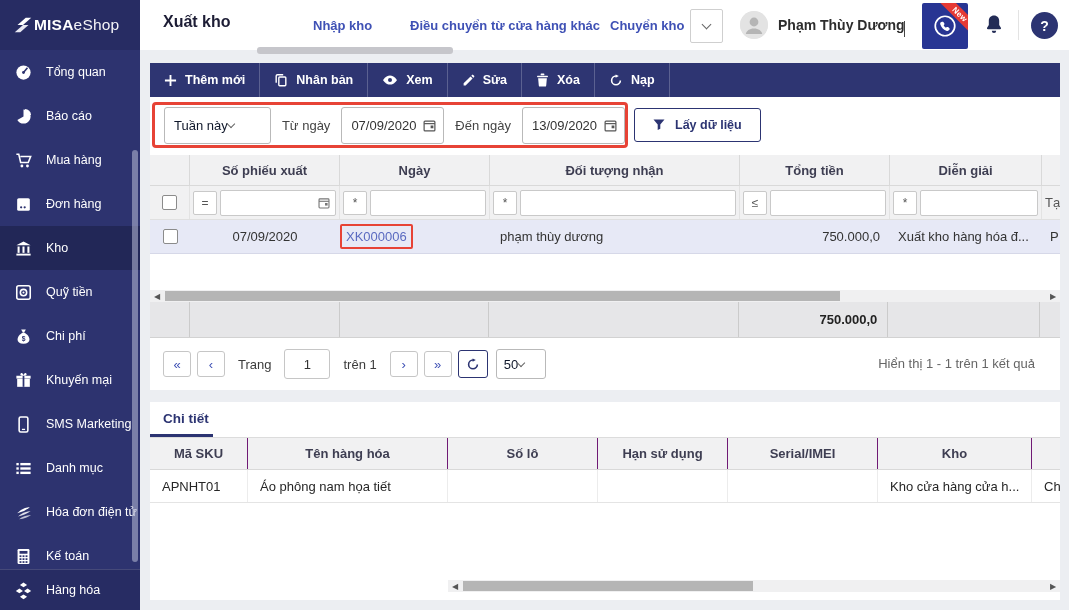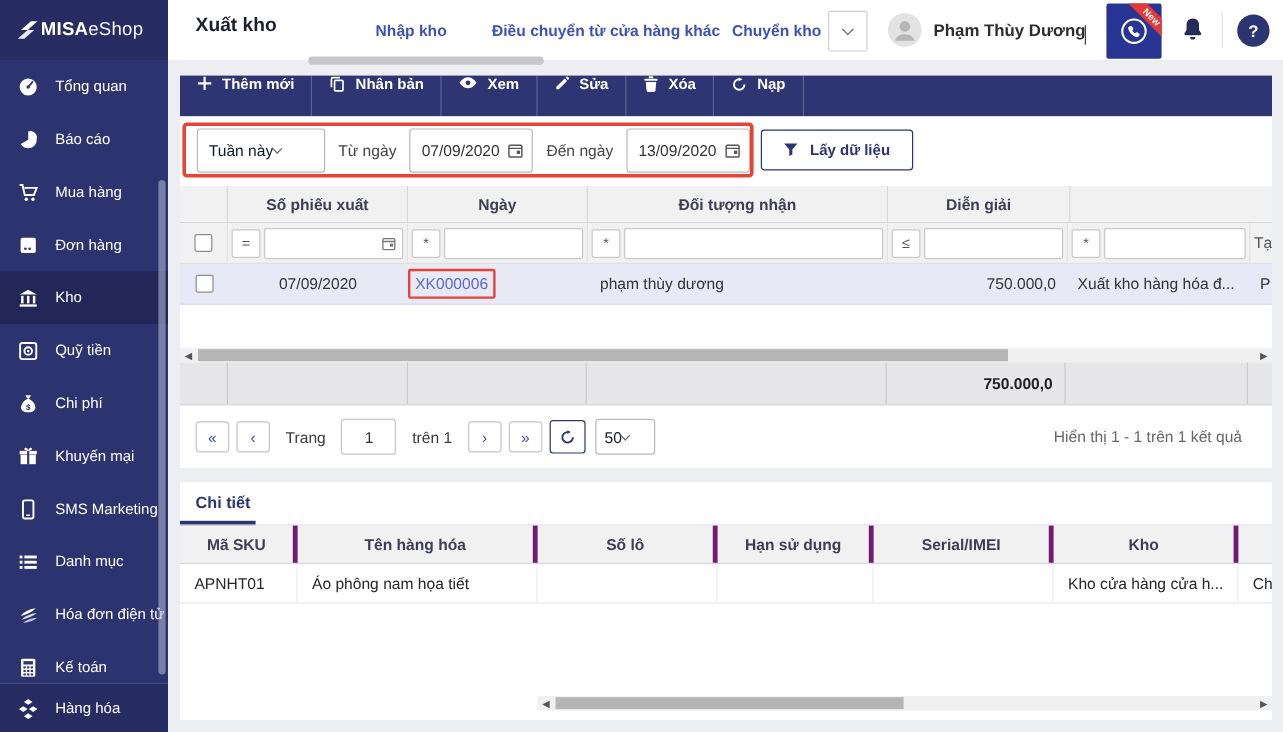--- a/index.html
+++ b/index.html
@@ -27,21 +27,21 @@
 #user-name{position:absolute;left:638px;top:17px;font-size:14px;font-weight:bold;color:#2d2d2d}
 #user-chev{position:absolute;left:764px;top:21px}
 #phone-btn{position:absolute;left:782px;top:3px;width:46px;height:46px;background:#283593;border-radius:2px;overflow:hidden;display:flex;align-items:center;justify-content:center}
 #phone-btn .ribbon{position:absolute;top:6px;right:-14px;transform:rotate(45deg);background:#e53935;color:#fff;font-size:8px;font-weight:bold;padding:1px 14px;letter-spacing:.3px}
 #bell{position:absolute;left:842px;top:13px}
 #hdr-div{position:absolute;left:878px;top:10px;width:1px;height:30px;background:#e3e3e3}
 #help-btn{position:absolute;left:891px;top:12px;width:27px;height:27px;border-radius:50%;background:#2c3472;color:#fff;font-weight:bold;font-size:14px;display:flex;align-items:center;justify-content:center}
 #tabbar-thumb{position:absolute;left:117px;top:47px;width:196px;height:7px;border-radius:3px;background:#c6c6cb}
 
 #toolbar{position:absolute;left:150px;top:63px;width:910px;height:34px;background:#2e3572;display:flex;align-items:stretch}
-.tb-btn{display:flex;align-items:flex-start;gap:8px;padding:0 14px;color:#fff;font-size:12.5px;font-weight:bold;border-right:1px solid rgba(255,255,255,.22);cursor:pointer}
+.tb-btn{display:flex;align-items:center;gap:8px;padding:0 14px;color:#fff;font-size:12.5px;font-weight:bold;border-right:1px solid rgba(255,255,255,.22);cursor:pointer}
 .tb-btn .ic{display:flex;align-items:center}
 
 #filterbar{position:absolute;left:150px;top:97px;width:910px;height:58px;background:#fff}
 #red-filter{position:absolute;left:2px;top:5px;width:476px;height:46px;border:3px solid #e74336;border-radius:4px;display:flex;align-items:center}
 .sel{height:37px;border:1px solid #b9b9b9;border-radius:3px;background:#fff;display:flex;align-items:center;justify-content:flex-start;padding:0 9px;color:#0f172a}
 #period-select{width:110px;margin-left:9px}
 .flt-label{color:#444;margin:0 11px;white-space:nowrap}
 .date-inp{height:37px;width:106px;border:1px solid #b9b9b9;border-radius:3px;background:#fff;display:flex;align-items:center;justify-content:space-between;padding:0 7px 0 9px;color:#333}
 #get-data{position:absolute;left:484px;top:11px;height:34px;padding:0 18px;border:1px solid #2c3472;border-radius:3px;background:#fff;color:#2c3472;font-weight:bold;display:flex;align-items:center;gap:10px;font-size:12.5px}
 
@@ -69,21 +69,21 @@
 #page-input{width:46px;height:30px;border:1px solid #c6c6c6;border-radius:3px;text-align:center;font-size:13px;color:#333;font-family:inherit}
 .pg-refresh{width:30px;height:28px;border:1px solid #2c3472;border-radius:3px;background:#fff;display:flex;align-items:center;justify-content:center}
 #size-select{width:50px;height:30px;margin-left:2px}
 #result-txt{position:absolute;right:25px;top:18px;color:#666}
 
 #detail{position:absolute;left:150px;top:402px;width:910px;height:198px;background:#fff}
 #dtab{position:absolute;left:13px;top:9px;color:#2c3472;font-weight:bold;font-size:13.5px}
 #dtab-underline{position:absolute;left:0;top:32px;width:63px;height:4px;background:#2c3472}
 #dtab-border{position:absolute;left:0;top:35px;width:910px;height:1px;background:#dcdcdc}
 #dhead{position:absolute;left:0;top:36px;width:910px;height:32px;background:#f1f1f2;border-bottom:1px solid #d9d9d9;display:flex}
-#dhead .gc{display:flex;align-items:center;justify-content:center;font-weight:bold;color:#3e3e52;border-right:4px solid #701a75}
+#dhead .gc{display:flex;align-items:center;justify-content:center;font-weight:bold;color:#3e3e52;border-right:1px solid #701a75}
 .d0{width:98px}.d1{width:200px}.d2{width:150px}.d3{width:130px}.d4{width:150px}.d5{width:154px}.d6{width:28px}
 #drow{position:absolute;left:0;top:68px;width:910px;height:33px;background:#fff;border-bottom:1px solid #e4e4e4;display:flex}
 #drow .gc{display:flex;align-items:center;padding:0 12px;border-right:1px solid #ececec;overflow:hidden;white-space:nowrap;color:#262626}
 #dscroll{position:absolute;left:298px;top:178px;width:612px;height:12px;background:#f0f0f1;display:flex;align-items:center}
 #dscroll .arr{width:14px;text-align:center;font-size:8px;color:#555}
 #dscroll .thumb{position:absolute;left:15px;width:290px;height:10px;background:#b5b5b5}
 .chev{width:7px;height:7px;border-right:1.6px solid #666;border-bottom:1.6px solid #666;transform:rotate(45deg);margin-top:-4px}
 .chev.sm{width:6px;height:6px;margin-top:-3px}
 </style>
 </head>
@@ -371,20 +371,21 @@
     <span>Lấy dữ liệu</span>
   </div>
 </div>
 
 <div id="grid">
   <div id="ghead" class="grow">
     <div class="gc w0"></div>
     <div class="gc w2">Số phiếu xuất</div>
     <div class="gc w1">Ngày</div>
     <div class="gc w3">Đối tượng nhận</div>
+    <div class="gc w4">Tổng tiền</div>
     <div class="gc w5">Diễn giải</div>
     <div class="gc w6" style="border-right:none"></div>
   </div>
   <div id="gfilter" class="grow">
     <div class="gc w0" style="justify-content:center">
         <span class="gcheck"></span>
       </div>
     <div class="gc w1">
       <span class="opbox">=</span>
       <span class="finp">

